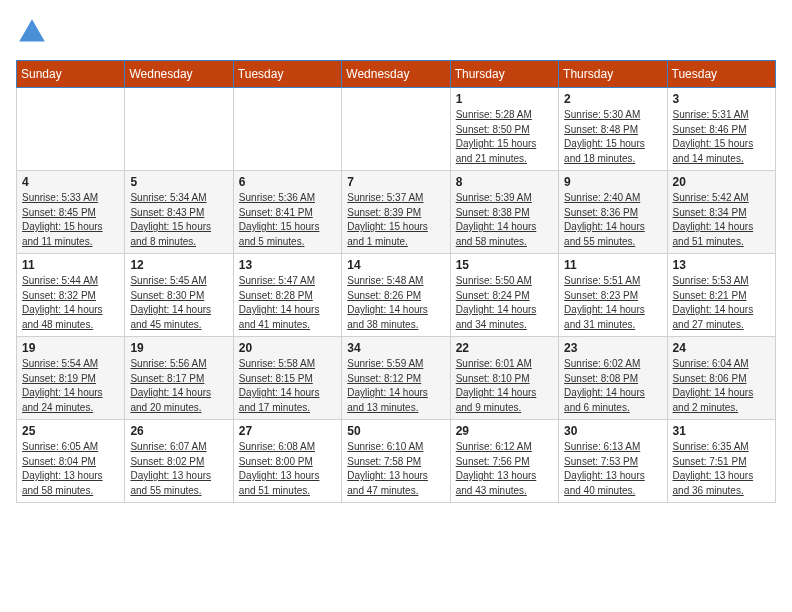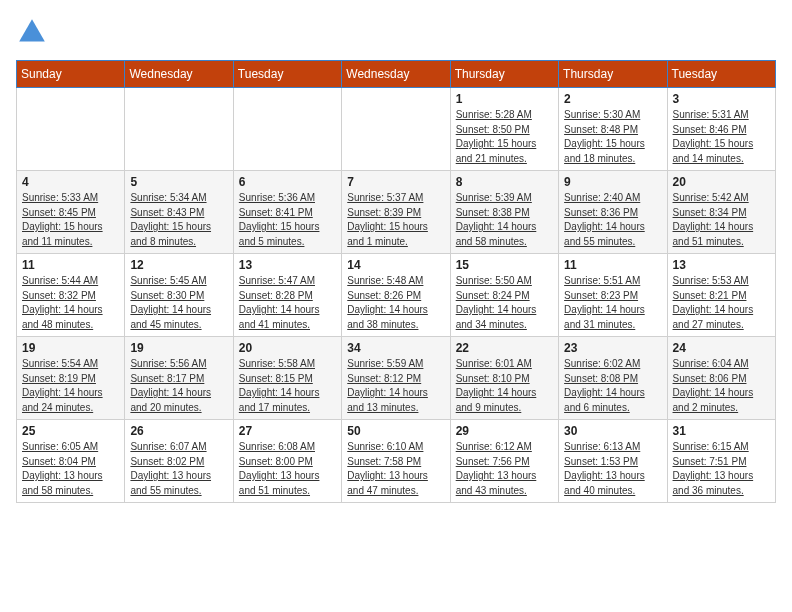--- a/index.html
+++ b/index.html
@@ -338,26 +338,26 @@
         <td>
           <div class="day-num">29</div>
           <div class="day-detail">Sunrise: 6:12 AM
 Sunset: 7:56 PM
 Daylight: 13 hours
 and 43 minutes.</div>
         </td>
         <td>
           <div class="day-num">30</div>
           <div class="day-detail">Sunrise: 6:13 AM
-Sunset: 1:53 PM
+Sunset: 7:53 PM
 Daylight: 13 hours
 and 40 minutes.</div>
         </td>
         <td>
           <div class="day-num">31</div>
-          <div class="day-detail">Sunrise: 6:15 AM
+          <div class="day-detail">Sunrise: 6:35 AM
 Sunset: 7:51 PM
 Daylight: 13 hours
 and 36 minutes.</div>
         </td>
       </tr>
     </tbody>
 </table>
 
 </body></html>

